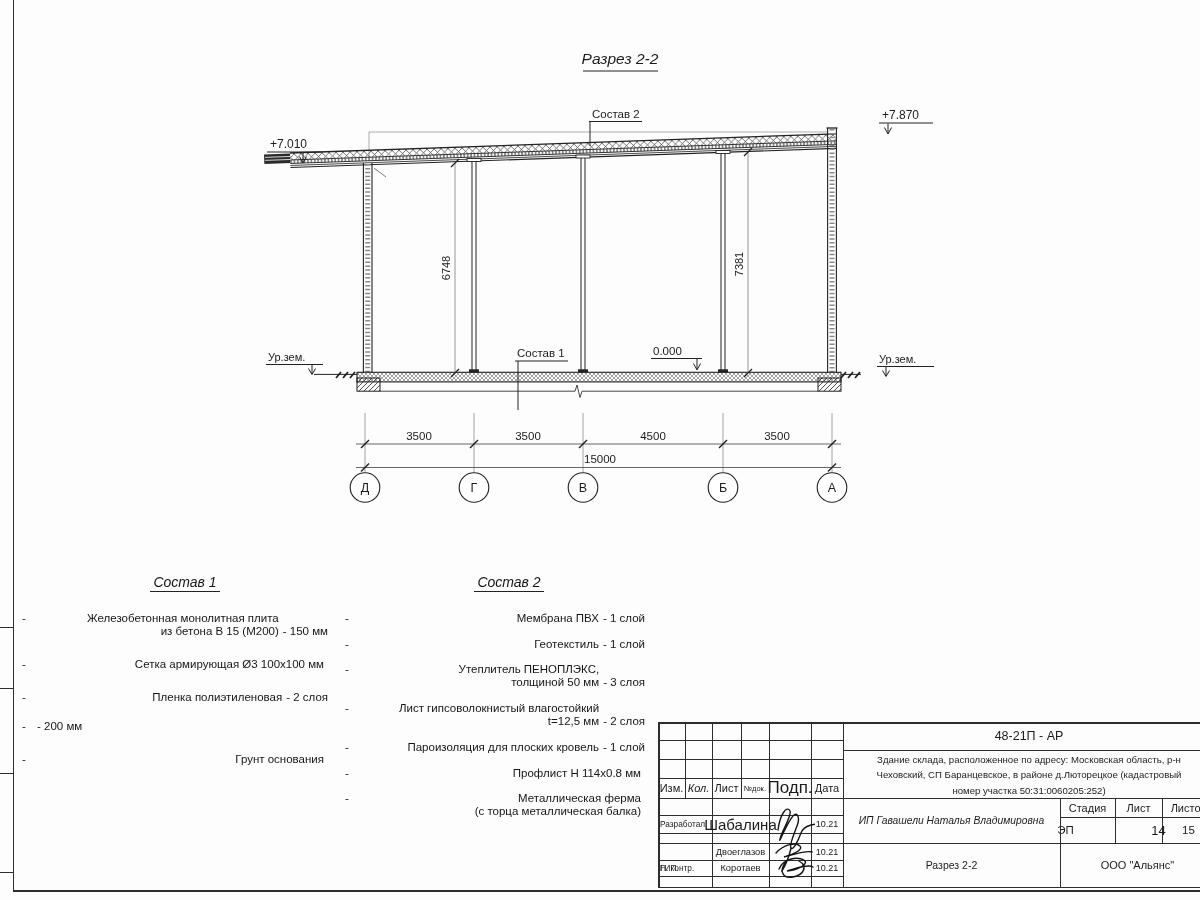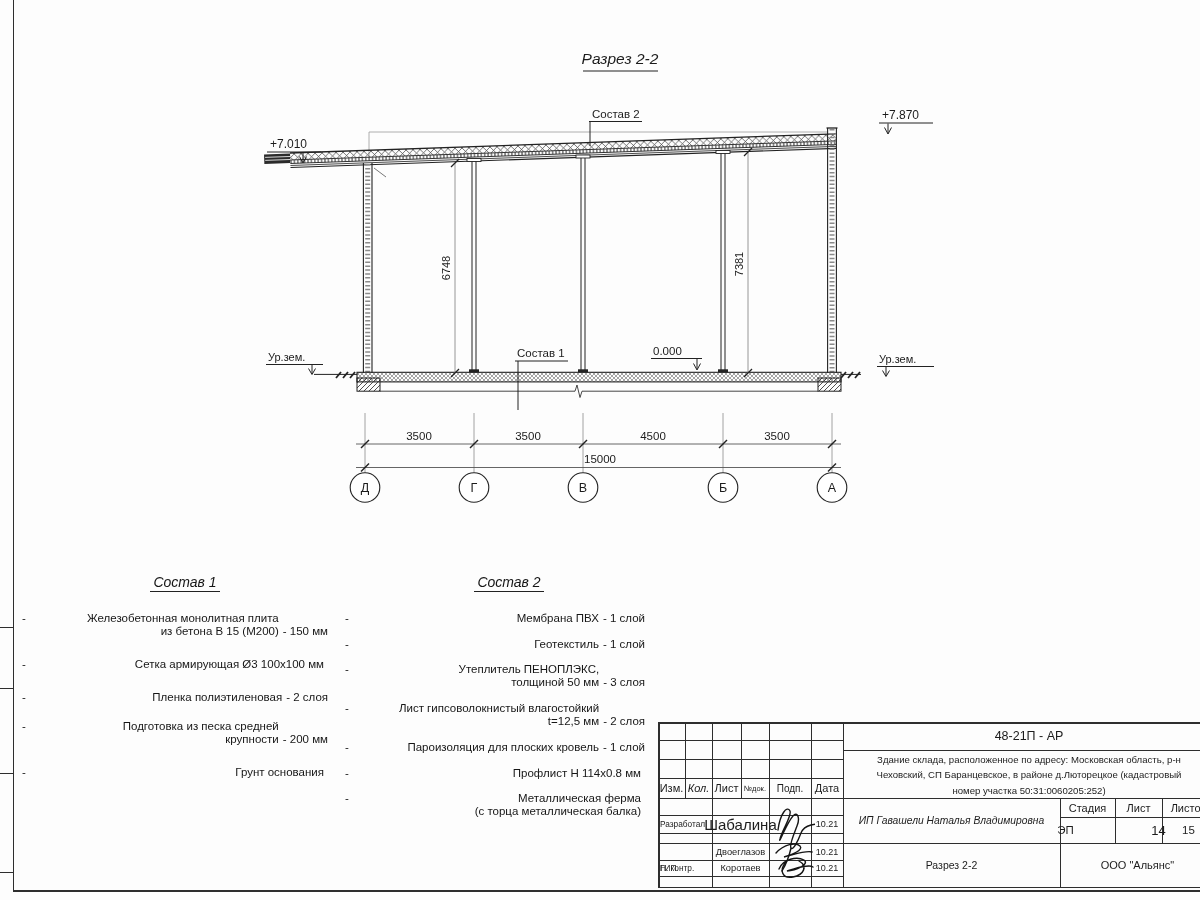--- a/index.html
+++ b/index.html
@@ -231,22 +231,20 @@
     <span class="txt">Сетка армирующая Ø3 100х100 мм</span>
     <span class="val"></span>
   </div>
   <div class="litem" style="margin-bottom:16px;">
     <span class="dash">-</span>
     <span class="txt">Пленка полиэтиленовая</span>
     <span class="val">-  2 слоя</span>
   </div>
   <div class="litem" style="margin-bottom:20px;">
     <span class="dash">-</span>
-    <span class="txt">Подготовка из песка средней
-крупности</span>
     <span class="val">- 200 мм</span>
   </div>
   <div class="litem">
     <span class="dash">-</span>
     <span class="txt">Грунт основания</span>
     <span class="val"></span>
   </div>
 </div>
 
 <div class="list" style="left:345px;top:576px;width:300px;">
@@ -315,21 +313,21 @@
   <div class="vl" style="left:153px;top:0;width:1px;height:166px;"></div>
   <div class="vl" style="left:185px;top:0;width:1.4px;height:166px;"></div>
   <div class="vl" style="left:402px;top:76px;width:1px;height:90px;"></div>
   <div class="vl" style="left:457px;top:76px;width:1px;height:45px;"></div>
   <div class="vl" style="left:504px;top:76px;width:1px;height:45px;"></div>
 
   <div class="cell" style="left:0;top:56px;width:27px;height:20px;font-size:11px;">Изм.</div>
   <div class="cell" style="left:27px;top:56px;width:27px;height:20px;font-size:11px;font-style:italic;">Кол.</div>
   <div class="cell" style="left:54px;top:56px;width:29px;height:20px;font-size:11px;">Лист</div>
   <div class="cell" style="left:83px;top:56px;width:28px;height:20px;font-size:7.5px;">№док.</div>
-  <div class="cell" style="left:111px;top:56px;width:42px;height:20px;font-size:10px;">Подп.</div>
+  <div class="cell" style="left:111px;top:56px;width:42px;height:20px;font-size:17px;">Подп.</div>
   <div class="cell" style="left:153px;top:56px;width:32px;height:20px;font-size:11px;">Дата</div>
 
   <div class="cell left" style="left:2px;top:93px;width:52px;height:18px;font-size:8.3px;">Разработал</div>
   <div class="cell" style="left:54px;top:93px;width:57px;height:18px;font-size:15px;">Шабалина</div>
   <div class="cell" style="left:153px;top:93px;width:32px;height:18px;font-size:9px;">10.21</div>
   <div class="cell left" style="left:2px;top:137px;width:52px;height:17px;font-size:8.3px;">Н. контр.</div>
   <div class="cell" style="left:54px;top:121px;width:57px;height:17px;font-size:9.3px;">Двоеглазов</div>
   <div class="cell" style="left:153px;top:121px;width:32px;height:17px;font-size:9px;">10.21</div>
   <div class="cell left" style="left:2px;top:138px;width:52px;height:16px;font-size:8.3px;">ГИП</div>
   <div class="cell" style="left:54px;top:138px;width:57px;height:16px;font-size:9.3px;">Коротаев</div>

